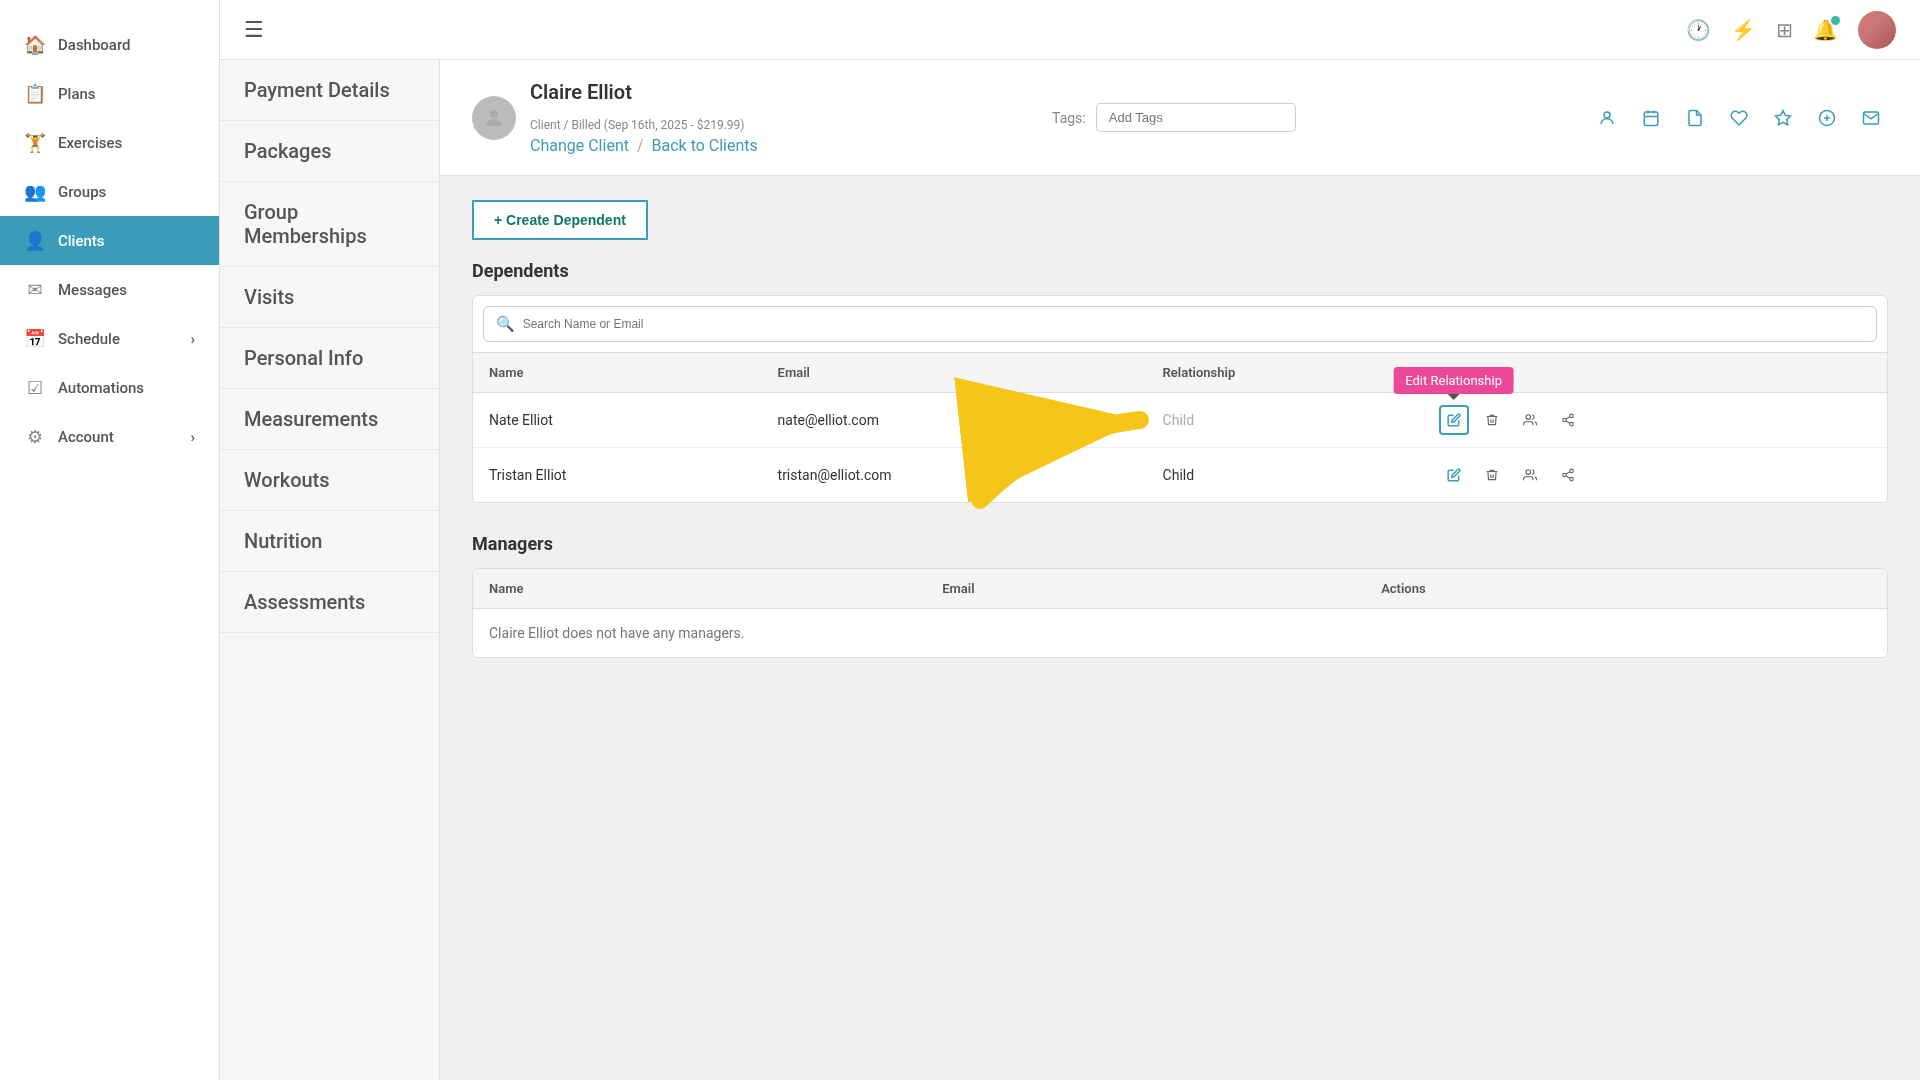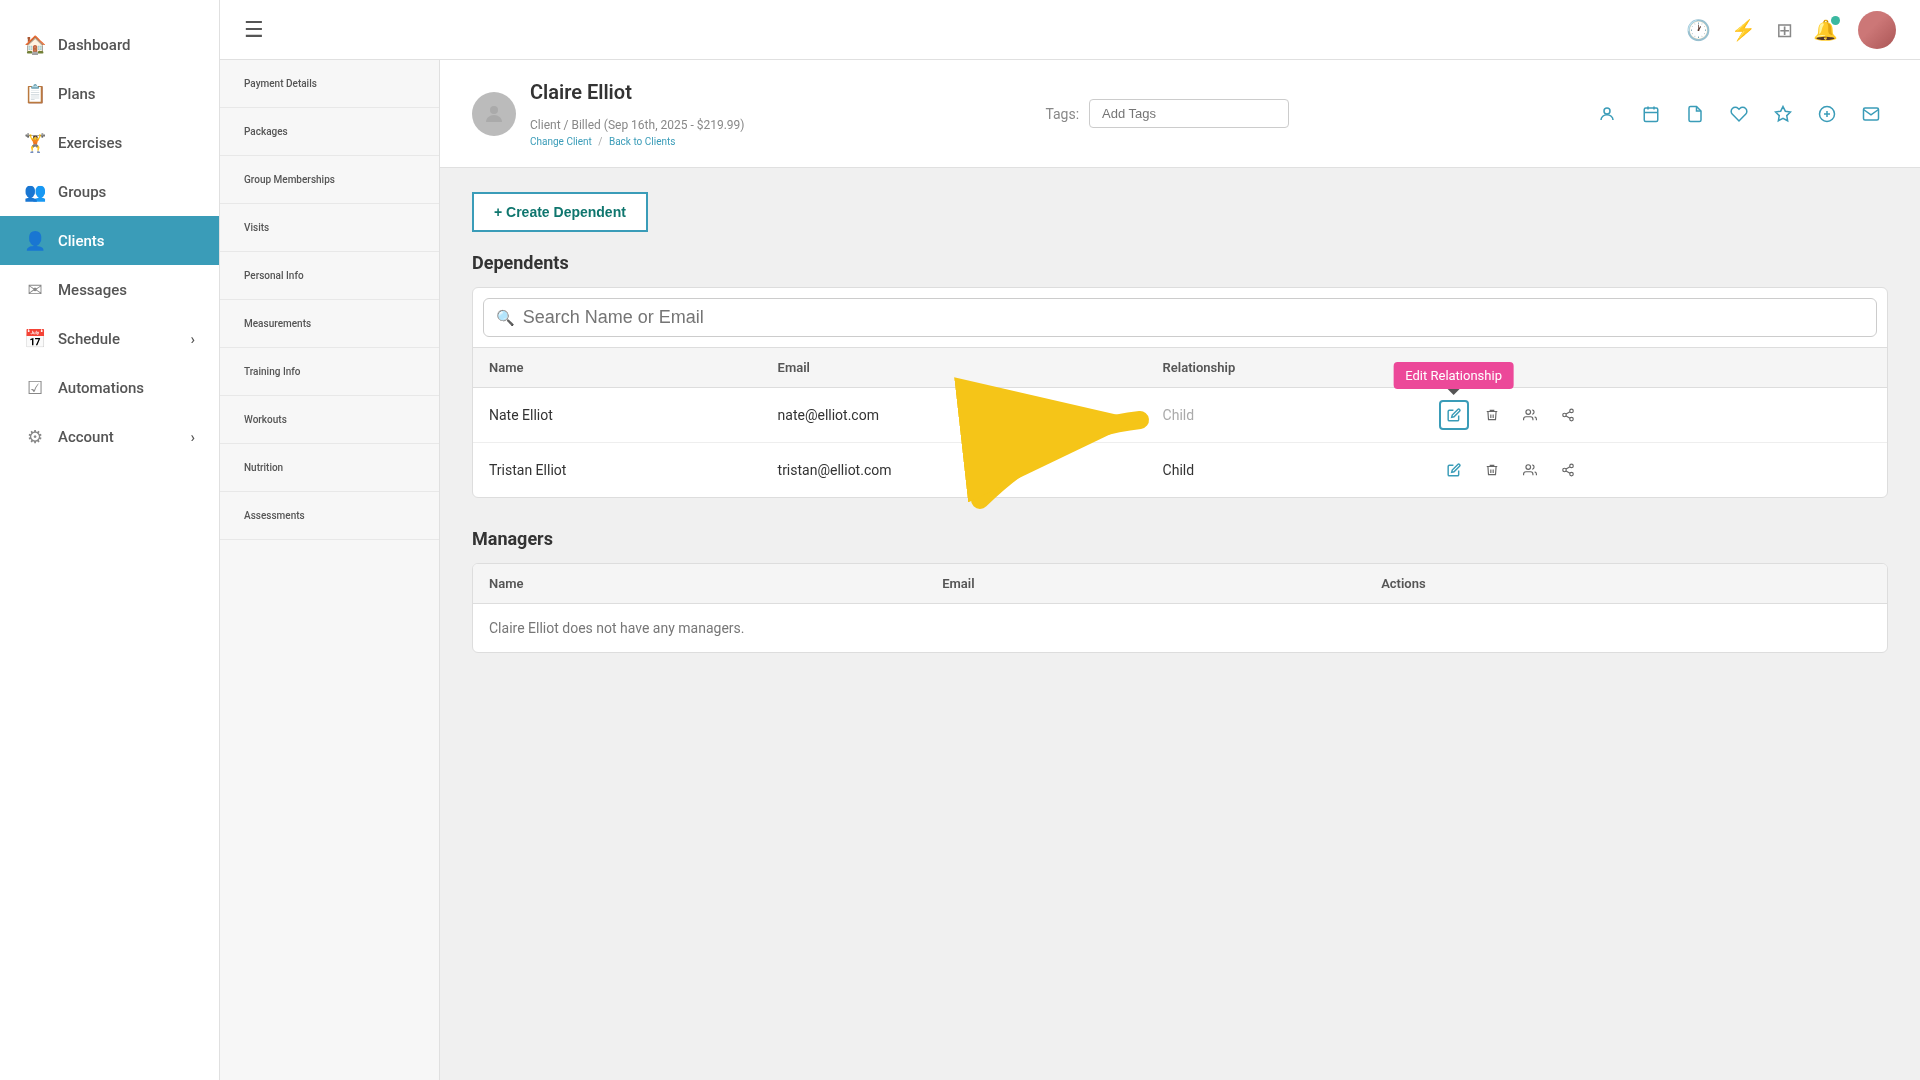--- a/index.html
+++ b/index.html
@@ -74,21 +74,21 @@
       min-width: 220px;
       background: #f7f7f7;
       border-right: 1px solid #e0e0e0;
       overflow-y: auto;
     }
     .left-panel-item {
       padding: 18px 24px;
       border-bottom: 1px solid #e8e8e8;
       cursor: pointer;
       color: #555;
-      font-size: 10px;
+      font-size: 20px;
       font-weight: 500;
     }
 
     
     .right-content {
       flex: 1;
       overflow-y: auto;
       background: #f0f0f0;
       padding: 0;
     }
@@ -99,21 +99,21 @@
       padding: 20px 32px;
       border-bottom: 1px solid #e0e0e0;
       display: flex;
       align-items: center;
       justify-content: space-between;
     }
     .client-info { display: flex; align-items: center; gap: 14px; }
     .client-avatar { width: 44px; height: 44px; border-radius: 50%; background: #bbb; display: flex; align-items: center; justify-content: center; color: #888; font-size: 20px; }
     .client-name { font-size: 20px; font-weight: 600; color: #333; }
     .client-sub { font-size: 12px; color: #888; margin-top: 14px; }
-    .client-links { font-size: 10px; color: #3a9cb8; margin-top: 4px; }
+    .client-links { font-size: 16px; color: #3a9cb8; margin-top: 4px; }
     .client-links a { color: #3a9cb8; text-decoration: none; cursor: pointer; }
     .client-links span { color: #aaa; margin: 0 4px; }
 
     .tags-area { display: flex; align-items: center; gap: 10px; }
     .tags-label { color: #888; font-size: 14px; }
     .tags-input {
       border: 1px solid #ccc;
       border-radius: 4px;
       padding: 6px 12px;
       font-size: 13px;
@@ -151,21 +151,21 @@
       border: 1px solid #ccc;
       border-radius: 6px;
       padding: 8px 12px;
       background: #fff;
       margin-bottom: 0;
       gap: 8px;
     }
     .search-bar input {
       border: none;
       outline: none;
-      font-size: 18px;
+      font-size: 12px;
       color: #737373;
       flex: 1;
       background: transparent;
     }
 
     
     .table-container {
       background: #fff;
       border: 1px solid #ddd;
       border-radius: 6px;
@@ -302,23 +302,20 @@
         <span>Group Memberships</span>
       </div>
       <div class="left-panel-item">
         <span>Visits</span>
       </div>
       <div class="left-panel-item">
         <span>Personal Info</span>
       </div>
       <div class="left-panel-item">
         <span>Measurements</span>
-      </div>
-      <div class="left-panel-item">
-        <span>Training Info</span>
       </div>
       <div class="left-panel-item">
         <span>Workouts</span>
       </div>
       <div class="left-panel-item">
         <span>Nutrition</span>
       </div>
       <div class="left-panel-item">
         <span>Assessments</span>
       </div>

